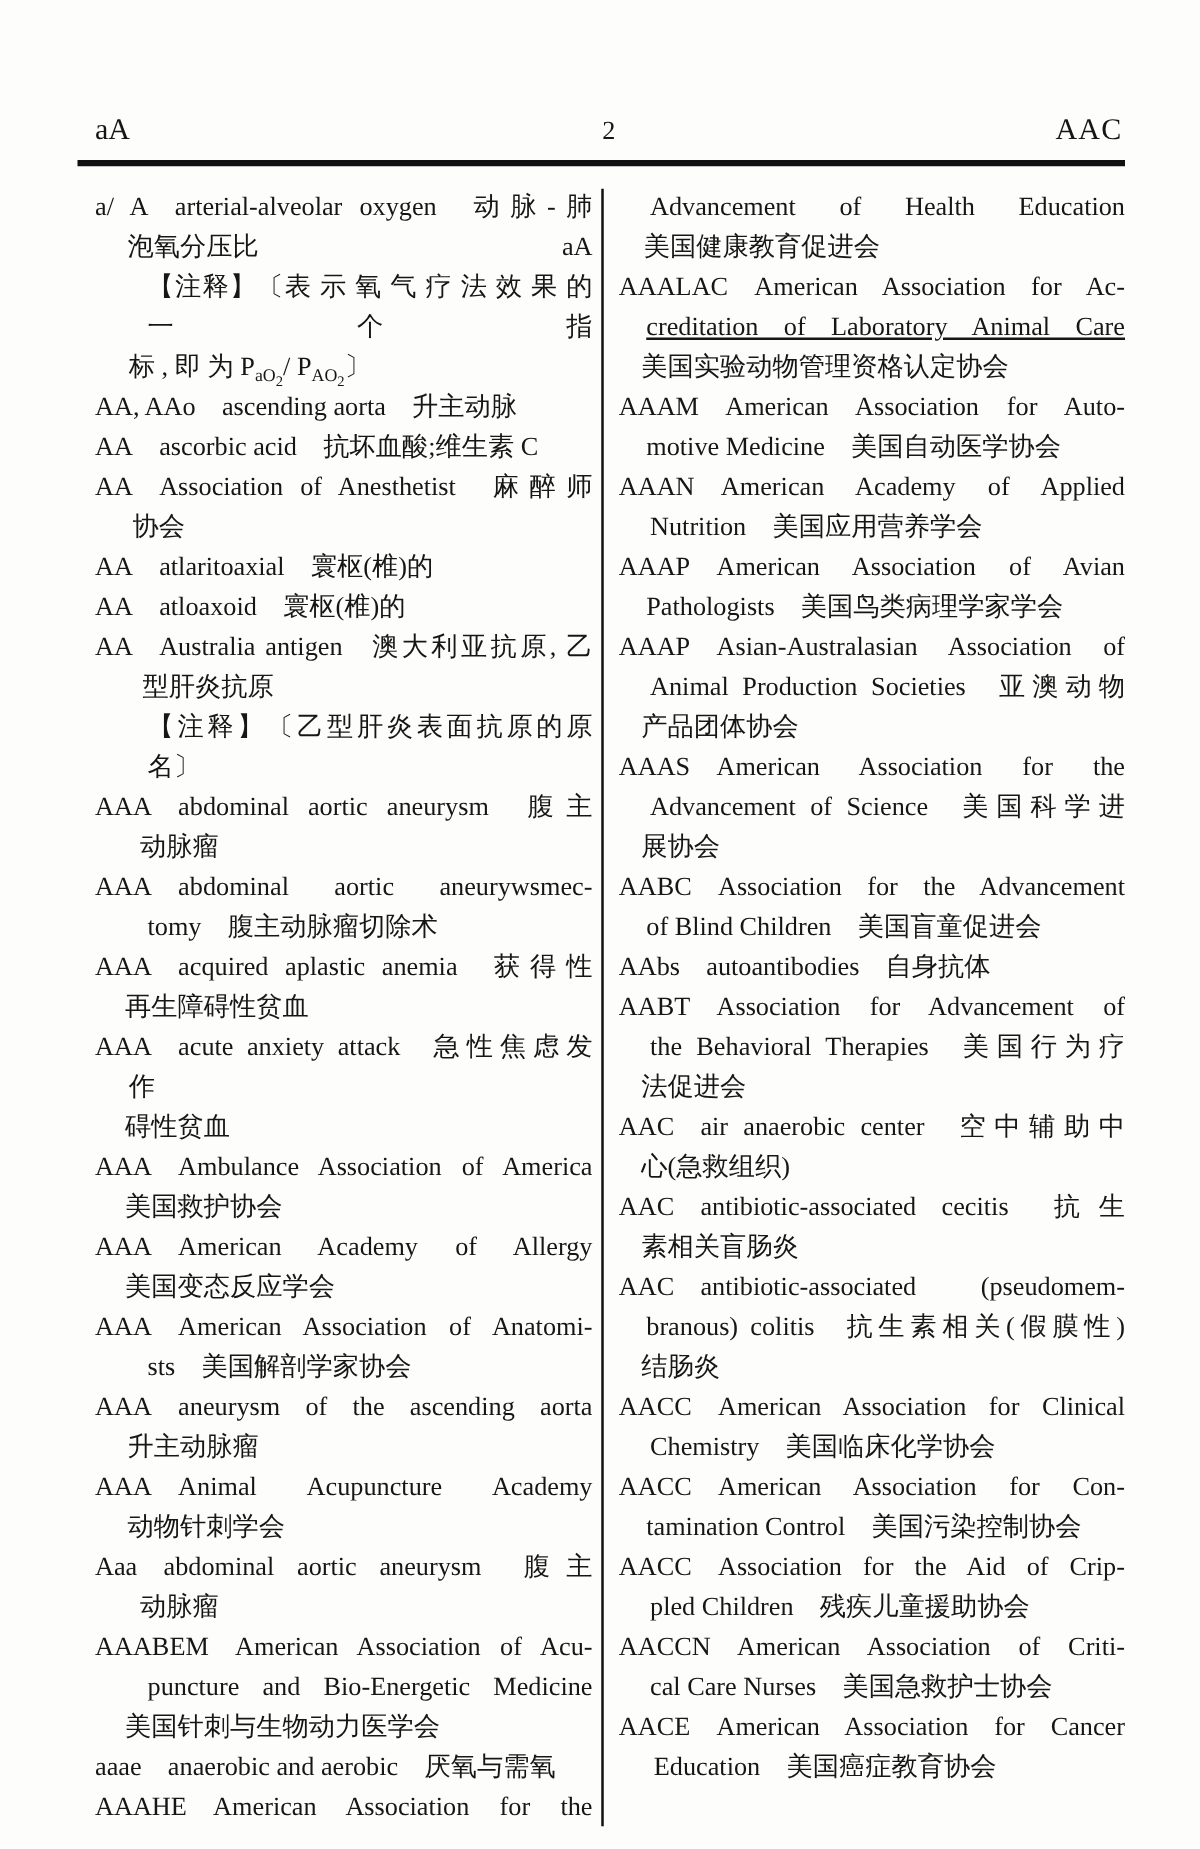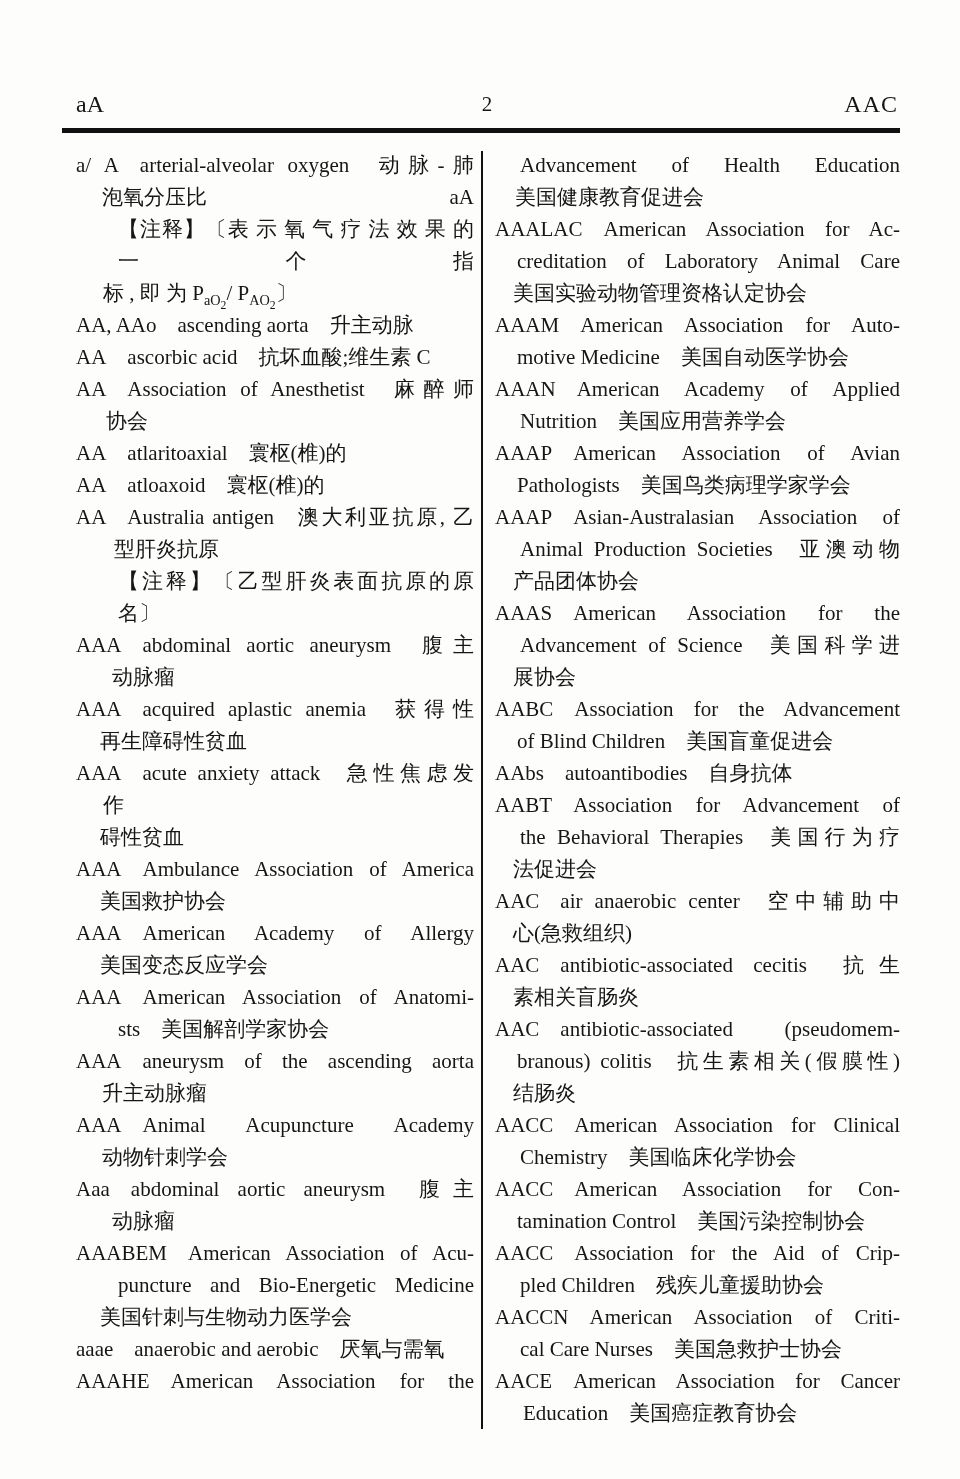--- a/index.html
+++ b/index.html
@@ -107,20 +107,24 @@
           <div class="line entry rest last" style="padding-left: 38px;">型肝炎抗原</div>
         </div>
         <div class="para note">
           <div class="line note first last"><span class="notehead">【注释】</span><span class="text">〔乙型肝炎表面抗原的原名〕</span></div>
         </div>
         <div class="para entry">
           <div class="line entry first">AAA abdominal aortic aneurysm 腹主</div>
           <div class="line entry rest last" style="padding-left: 36px;">动脉瘤</div>
         </div>
         <div class="para entry">
+          <div class="line entry first">AAA abdominal aortic aneurywsmec-</div>
+          <div class="line entry rest last" style="padding-left: 42px;">tomy 腹主动脉瘤切除术</div>
+        </div>
+        <div class="para entry">
           <div class="line entry first">AAA acquired aplastic anemia 获得性</div>
           <div class="line entry rest last" style="padding-left: 24px;">再生障碍性贫血</div>
         </div>
         <div class="para entry">
           <div class="line entry first">AAA acute anxiety attack 急性焦虑发</div>
           <div class="line entry rest last" style="padding-left: 27px;">作</div>
         </div>
         <div class="para entry">
           <div class="line entry rest last" style="padding-left: 24px;">碍性贫血</div>
         </div>
@@ -161,21 +165,21 @@
         </div>
       </div>
     <div class="divider"></div>
     <div class="col col-right">
         <div class="para cont">
           <div class="line cont first">Advancement of Health Education</div>
           <div class="line cont rest last">美国健康教育促进会</div>
         </div>
         <div class="para entry">
           <div class="line entry first">AAALAC American Association for Ac-</div>
-          <div class="line entry rest" style="padding-left: 22px;">creditation of Laboratory Animal Care</div>
+          <div class="line entry rest" style="padding-left: 22px; text-decoration: underline;">creditation of Laboratory Animal Care</div>
           <div class="line entry rest last" style="padding-left: 18px;">美国实验动物管理资格认定协会</div>
         </div>
         <div class="para entry">
           <div class="line entry first">AAAM American Association for Auto-</div>
           <div class="line entry rest last" style="padding-left: 22px;">motive Medicine 美国自动医学协会</div>
         </div>
         <div class="para entry">
           <div class="line entry first">AAAN American Academy of Applied</div>
           <div class="line entry rest last" style="padding-left: 25px;">Nutrition 美国应用营养学会</div>
         </div>

